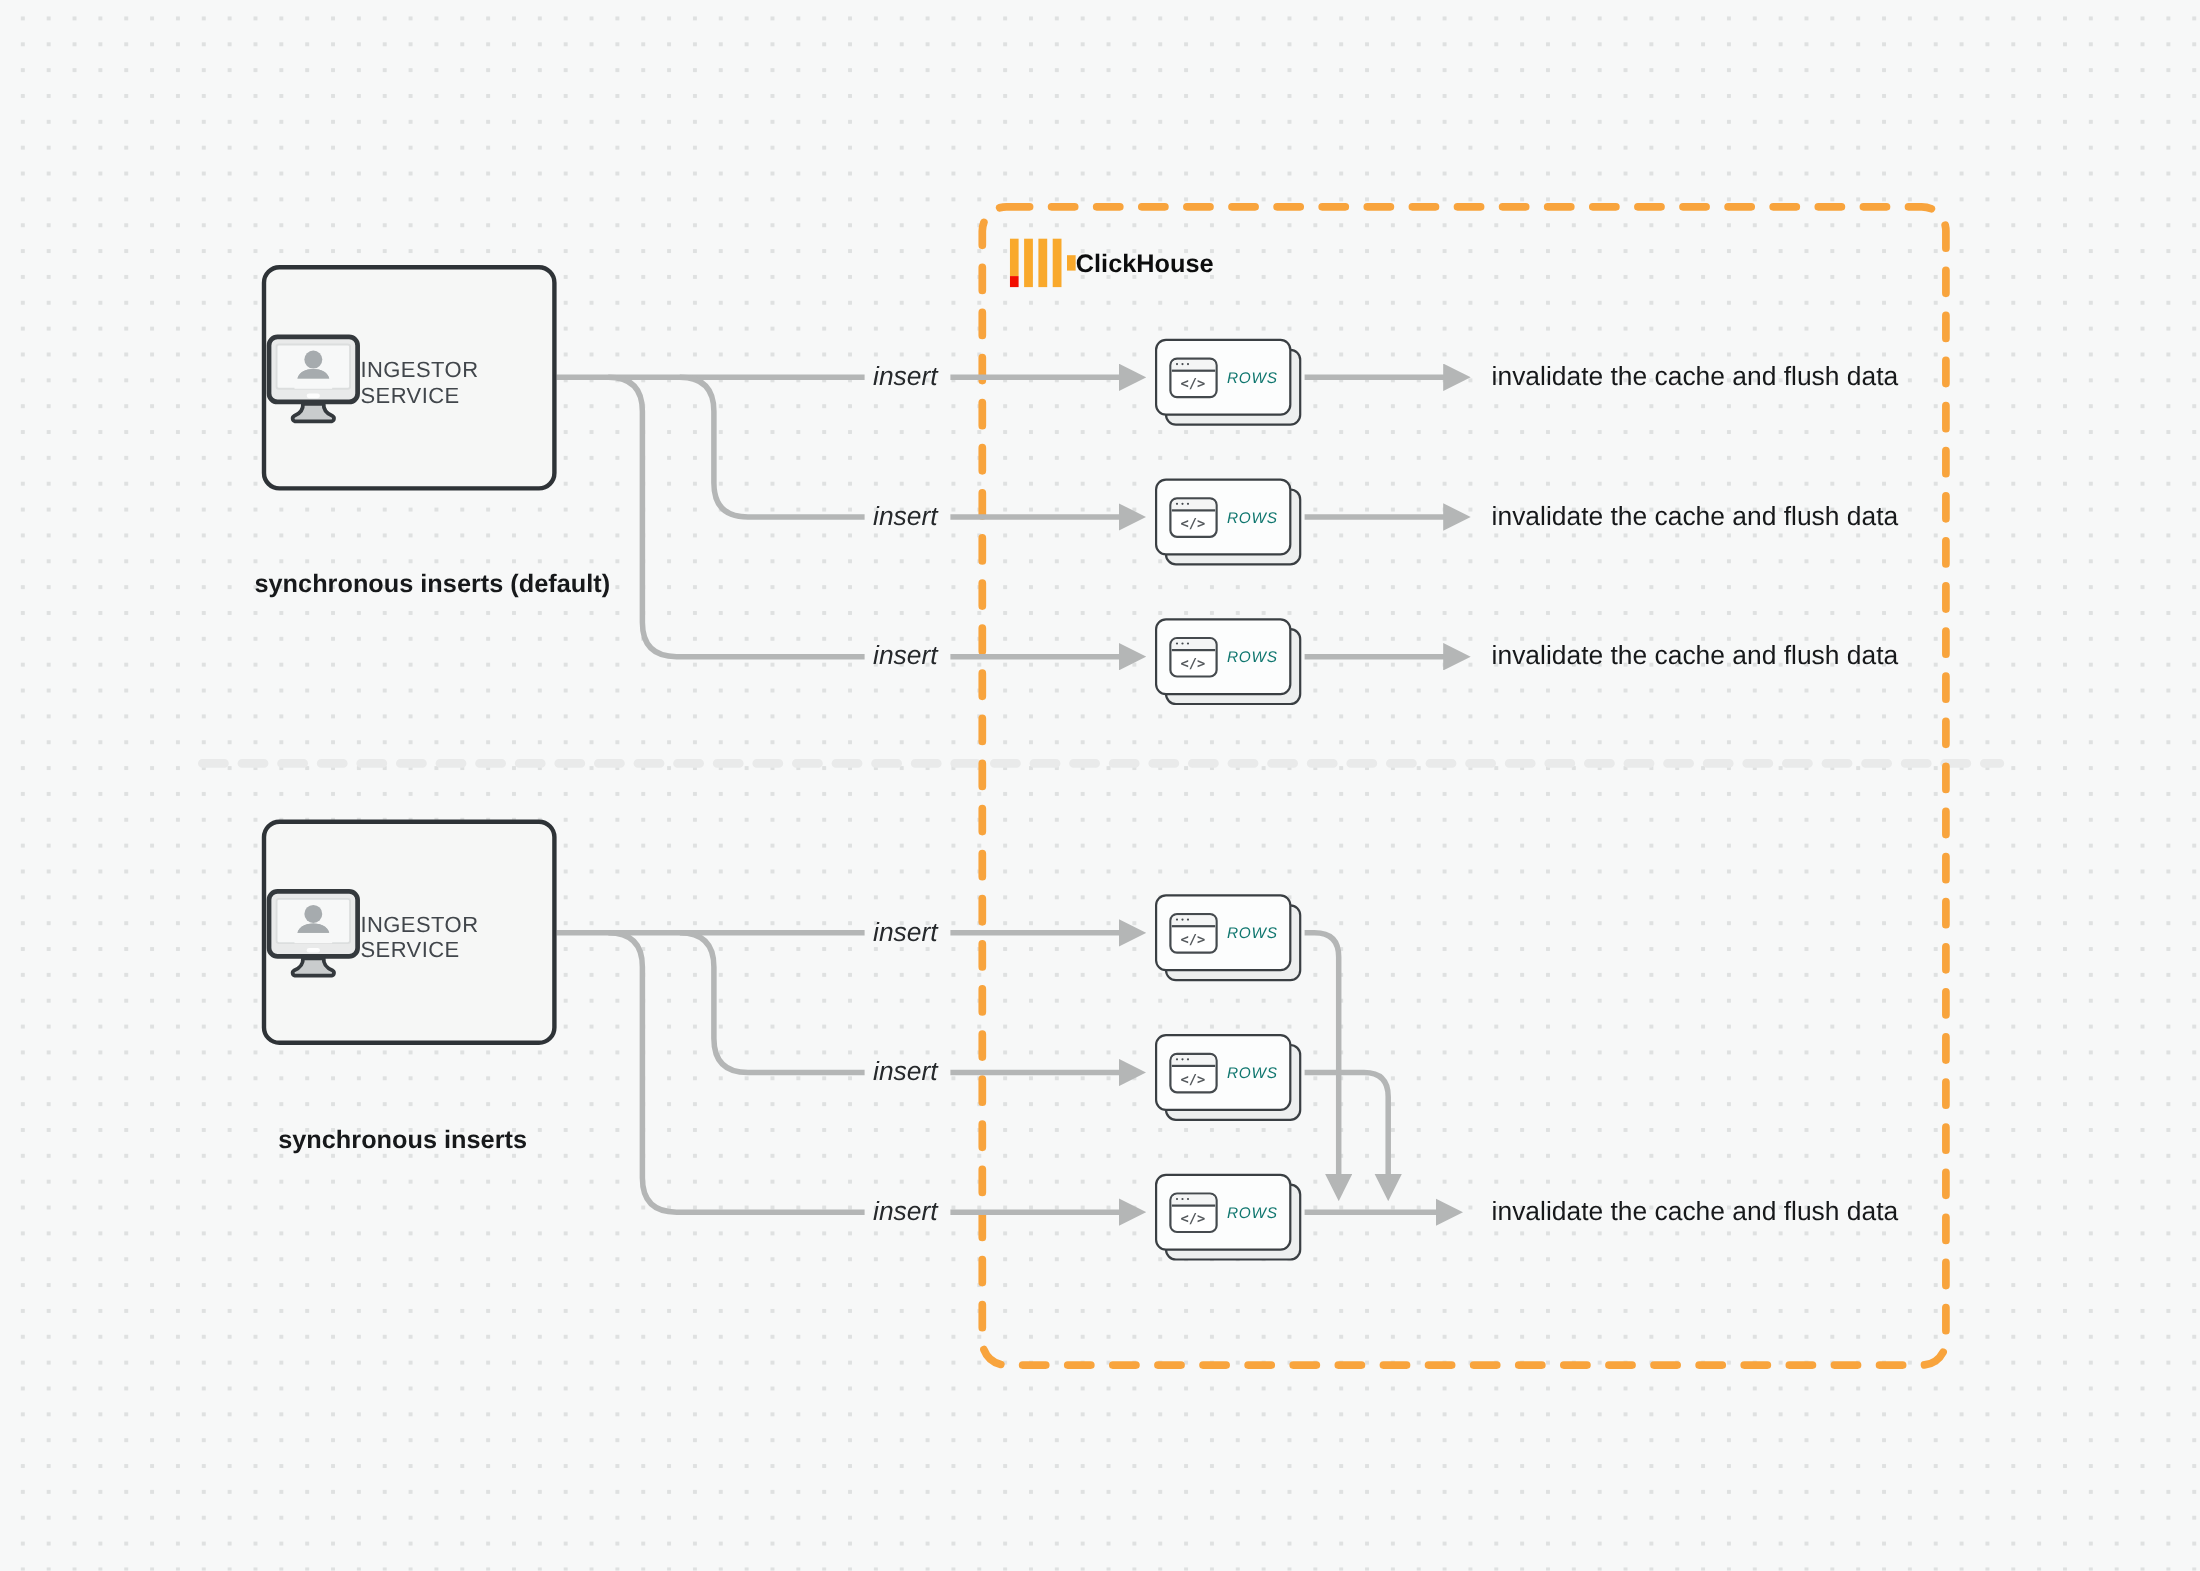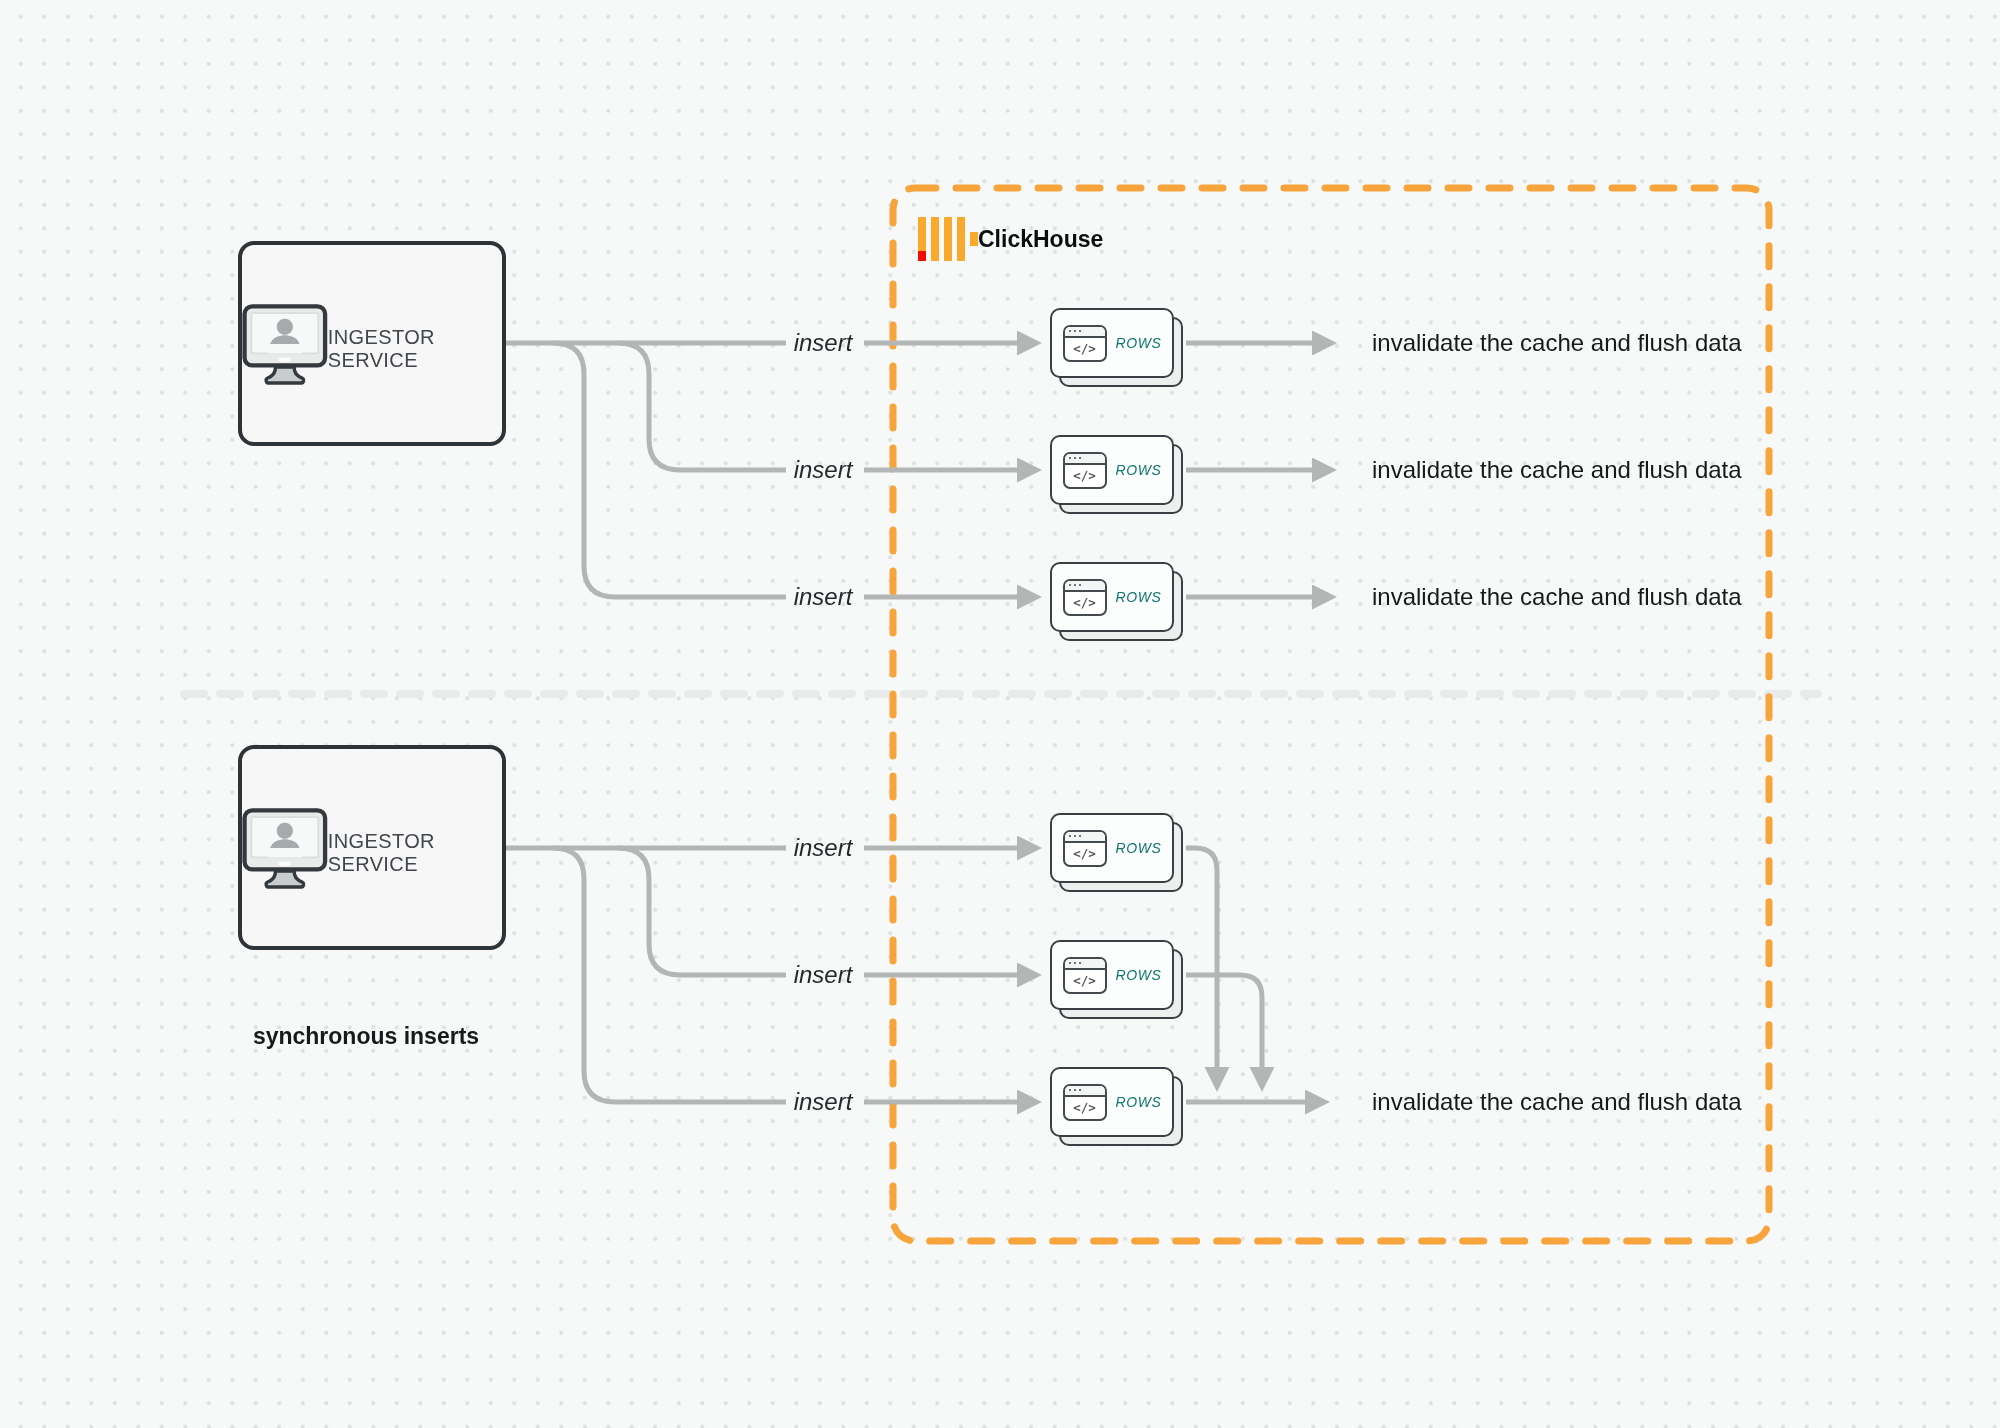--- a/index.html
+++ b/index.html
@@ -24,21 +24,21 @@
   .caption{position:absolute;font-size:23px;font-weight:bold;color:#17191b;text-align:center;}
 
   
   .insert-label{
     position:absolute;width:126px;left:760px;text-align:center;
     font-size:24px;color:#26292c;transform:translateY(-50%);font-style:italic;
   }
   
   .invalidate-label{
     position:absolute;left:1356px;font-size:24px;color:#17191b;
-    transform:translateY(-50%);white-space:nowrap;margin-left:16px;
+    transform:translateY(-50%);white-space:nowrap;
   }
 
   
   .rows-card{position:absolute;width:133px;height:79px;}
   .rows-card .card-back{
     position:absolute;left:9px;top:9px;width:124px;height:70px;box-sizing:border-box;
     background:#edefef;border:2.5px solid #3a3f43;border-radius:10px;
   }
   .rows-card .card-front{
     position:absolute;left:0;top:0;width:124px;height:70px;box-sizing:border-box;
@@ -128,20 +128,21 @@
       <rect x="11" y="11" width="78" height="47" rx="2.5" fill="#f7f8f8" stroke="#dcdede" stroke-width="2"></rect>
       <circle cx="50" cy="27" r="9.5" fill="#a6abae"></circle>
       <path d="M33 50 c0 -9 8 -13 17 -13 s17 4 17 13 v5 h-34 z" fill="#a6abae"></path>
       <rect x="30" y="47" width="40" height="11" fill="#f7f8f8"></rect>
       <path d="M33 47 c2 -7 9 -10 17 -10 s15 3 17 10 v0 h-34 z" fill="#a6abae"></path>
       <rect x="43" y="63" width="14" height="5" rx="2.5" fill="#fdfdfd"></rect>
       <path d="M39 74 h22 c-0.5 6.5 3.5 10.5 9.5 13 a3 3 0 0 1 -1 5.5 h-39 a3 3 0 0 1 -1 -5.5 c6 -2.5 10 -6.5 9.5 -13 z" fill="#c9cccd" stroke="#34393d" stroke-width="4" stroke-linejoin="round"></path>
     </svg>
     <div class="svc-label">INGESTOR SERVICE</div>
   </div>
+  <div class="caption" style="left:180px;top:517px;width:426px;">synchronous inserts (default)</div>
 
   <div class="ingestor" style="left:238px;top:745px;">
     <svg width="100" height="94" viewBox="0 0 100 94">
       <rect x="3" y="3" width="94" height="69" rx="9" fill="#e9eaea" stroke="#34393d" stroke-width="5"></rect>
       <rect x="11" y="11" width="78" height="47" rx="2.5" fill="#f7f8f8" stroke="#dcdede" stroke-width="2"></rect>
       <circle cx="50" cy="27" r="9.5" fill="#a6abae"></circle>
       <path d="M33 50 c0 -9 8 -13 17 -13 s17 4 17 13 v5 h-34 z" fill="#a6abae"></path>
       <rect x="30" y="47" width="40" height="11" fill="#f7f8f8"></rect>
       <path d="M33 47 c2 -7 9 -10 17 -10 s15 3 17 10 v0 h-34 z" fill="#a6abae"></path>
       <rect x="43" y="63" width="14" height="5" rx="2.5" fill="#fdfdfd"></rect>

